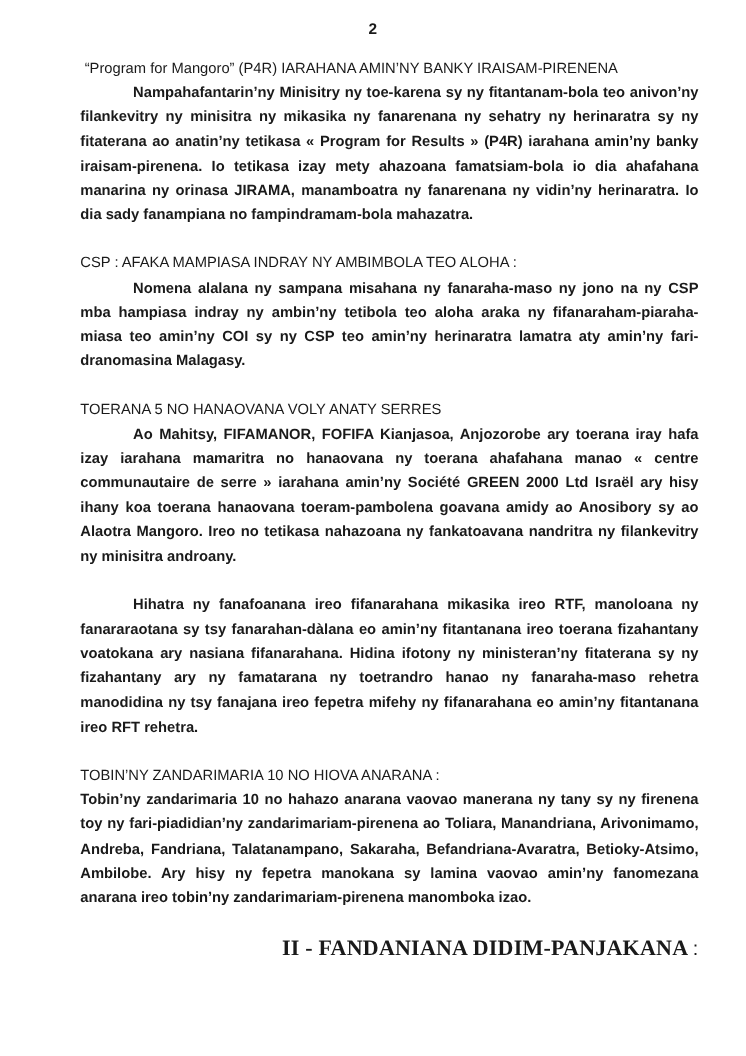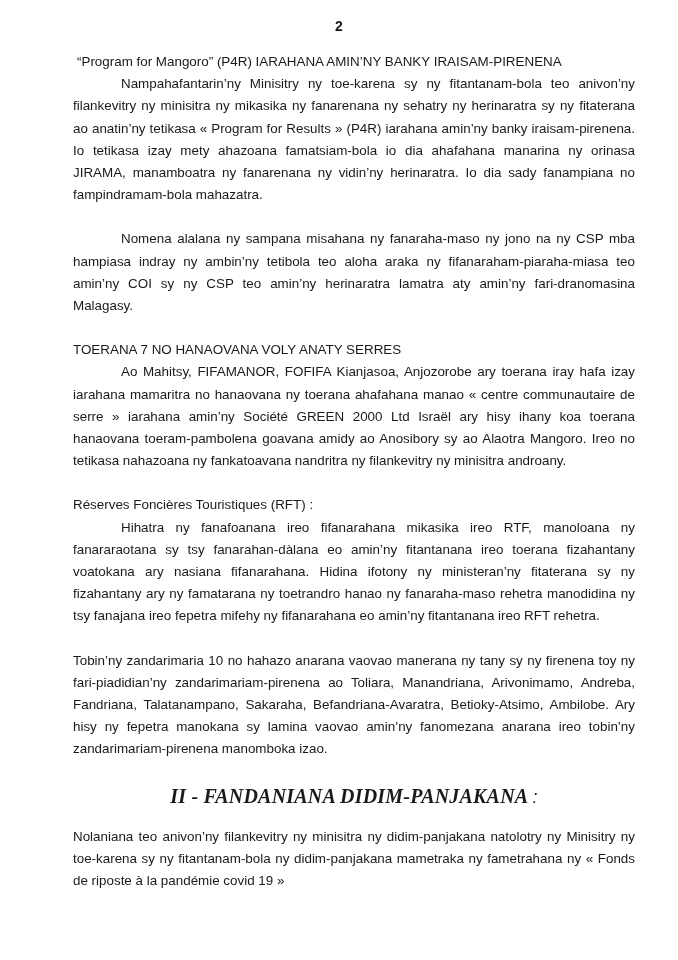--- a/index.html
+++ b/index.html
@@ -12,62 +12,61 @@
   .page-number {
     position: absolute; top: 18px; left: 0; width: 678px;
     text-align: center; font-weight: bold; font-size: 14px;
   }
   .content {
     position: absolute; left: 73px; top: 51px; width: 562px;
     line-height: 22.2px;
   }
   .heading { margin: 0; white-space: nowrap; }
   .heading.first { padding-left: 4px; }
-  .para { margin: 0; text-align: justify; text-align-last: left; }
+  .para { margin: 0; text-align: justify; text-align-last: left; font-weight: bold; }
   .para .indent { display: inline-block; width: 48px; }
   .gap { height: 22px; }
   .section-title {
-    text-align: center; font-family: "Liberation Serif", serif;
+    text-align: right; font-family: "Liberation Serif", serif;
     font-weight: bold; font-size: 20px; letter-spacing: 0.2px;
     margin: 0;
-    font-style: italic;
   }
   .section-title .colon { font-weight: normal; font-family: "Liberation Sans", sans-serif; font-size: 18px; }
 </style>
 </head>
 <body>
 
 <div class="page-number">2</div>
 
 <div class="content">
 
   <p class="heading first">“Program for Mangoro” (P4R) IARAHANA AMIN’NY BANKY IRAISAM-PIRENENA</p>
   <p class="para"><span class="indent"></span><span>Nampahafantarin’ny Minisitry ny toe-karena sy ny fitantanam-bola teo anivon’ny filankevitry ny minisitra ny mikasika ny fanarenana ny sehatry ny herinaratra sy ny fitaterana ao anatin’ny tetikasa   « Program for Results » (P4R) iarahana amin’ny banky iraisam-pirenena. Io tetikasa izay mety ahazoana famatsiam-bola io dia ahafahana manarina ny orinasa JIRAMA, manamboatra ny fanarenana ny vidin’ny herinaratra. Io dia sady fanampiana no fampindramam-bola mahazatra.</span></p>
 
   <div class="gap"></div>
 
+  <p class="heading">CSP : AFAKA MAMPIASA INDRAY NY AMBIMBOLA TEO ALOHA :</p>
   <p class="para"><span class="indent"></span><span>Nomena alalana ny sampana misahana ny fanaraha-maso ny jono na ny CSP mba hampiasa indray ny ambin’ny tetibola teo aloha araka ny fifanaraham-piaraha-miasa teo amin’ny COI sy ny CSP teo amin’ny herinaratra lamatra aty amin’ny fari-dranomasina Malagasy.</span></p>
 
   <div class="gap"></div>
 
-  <p class="heading">TOERANA 7 NO HANAOVANA VOLY ANATY SERRES</p>
+  <p class="heading">TOERANA 5 NO HANAOVANA VOLY ANATY SERRES</p>
   <p class="para"><span class="indent"></span><span>Ao Mahitsy, FIFAMANOR, FOFIFA Kianjasoa, Anjozorobe ary toerana iray hafa izay iarahana mamaritra no hanaovana ny toerana ahafahana manao « centre communautaire de serre » iarahana amin’ny  Société GREEN 2000 Ltd Israël ary hisy ihany koa toerana hanaovana toeram-pambolena goavana amidy ao Anosibory sy ao Alaotra Mangoro. Ireo no tetikasa nahazoana ny fankatoavana nandritra ny filankevitry ny minisitra androany.</span></p>
 
   <div class="gap"></div>
 
-  <p class="heading">Réserves Foncières Touristiques (RFT) :</p>
   <p class="para"><span class="indent"></span><span>Hihatra ny fanafoanana ireo fifanarahana mikasika ireo RTF, manoloana ny fanararaotana sy tsy fanarahan-dàlana eo amin’ny fitantanana ireo toerana fizahantany voatokana ary nasiana fifanarahana. Hidina ifotony ny ministeran’ny fitaterana sy ny fizahantany ary ny famatarana ny toetrandro hanao ny fanaraha-maso rehetra manodidina ny tsy fanajana ireo fepetra mifehy ny fifanarahana eo amin’ny fitantanana ireo RFT rehetra.</span></p>
 
   <div class="gap"></div>
 
+  <p class="heading">TOBIN’NY ZANDARIMARIA 10 NO HIOVA ANARANA :</p>
   <p class="para">Tobin’ny zandarimaria 10 no hahazo anarana vaovao manerana ny tany sy ny firenena toy ny fari-piadidian’ny zandarimariam-pirenena ao Toliara, Manandriana, Arivonimamo, Andreba, Fandriana, Talatanampano, Sakaraha, Befandriana-Avaratra, Betioky-Atsimo, Ambilobe. Ary hisy ny fepetra manokana sy lamina vaovao amin’ny fanomezana anarana ireo tobin’ny zandarimariam-pirenena manomboka izao.</p>
 
   <div style="height:24px"></div>
 
   <p class="section-title"><span>II - FANDANIANA DIDIM-PANJAKANA</span> <span class="colon">:</span></p>
 
   <div style="height:18px"></div>
 
-  <p class="para">Nolaniana teo anivon’ny filankevitry ny minisitra ny didim-panjakana natolotry ny Minisitry ny toe-karena sy ny fitantanam-bola ny didim-panjakana mametraka ny fametrahana ny « Fonds de riposte à la pandémie covid 19 »</p>
 
   <div style="height:40px"></div>
 
 </div>
 
 </body></html>

